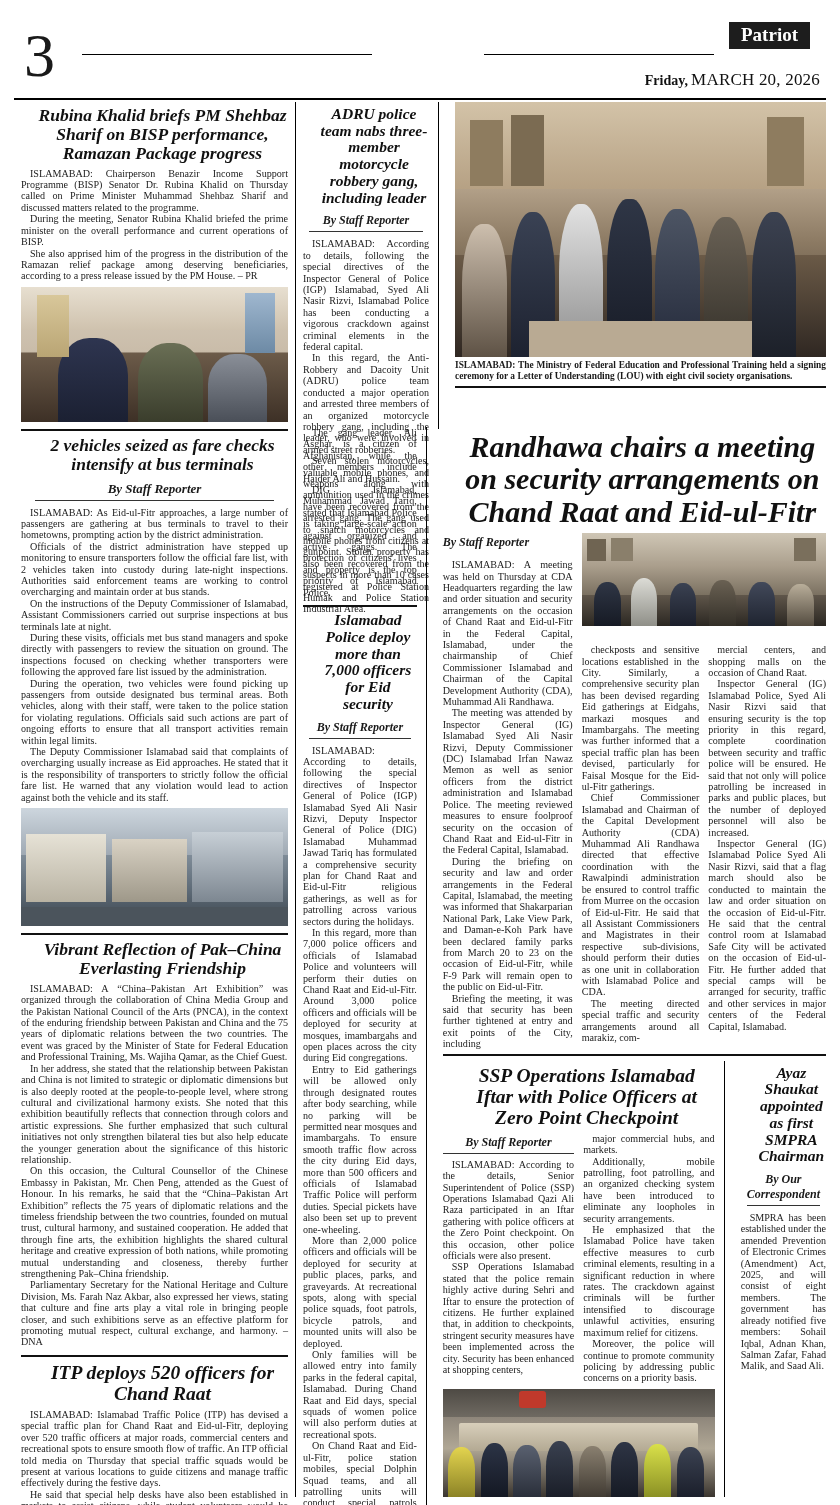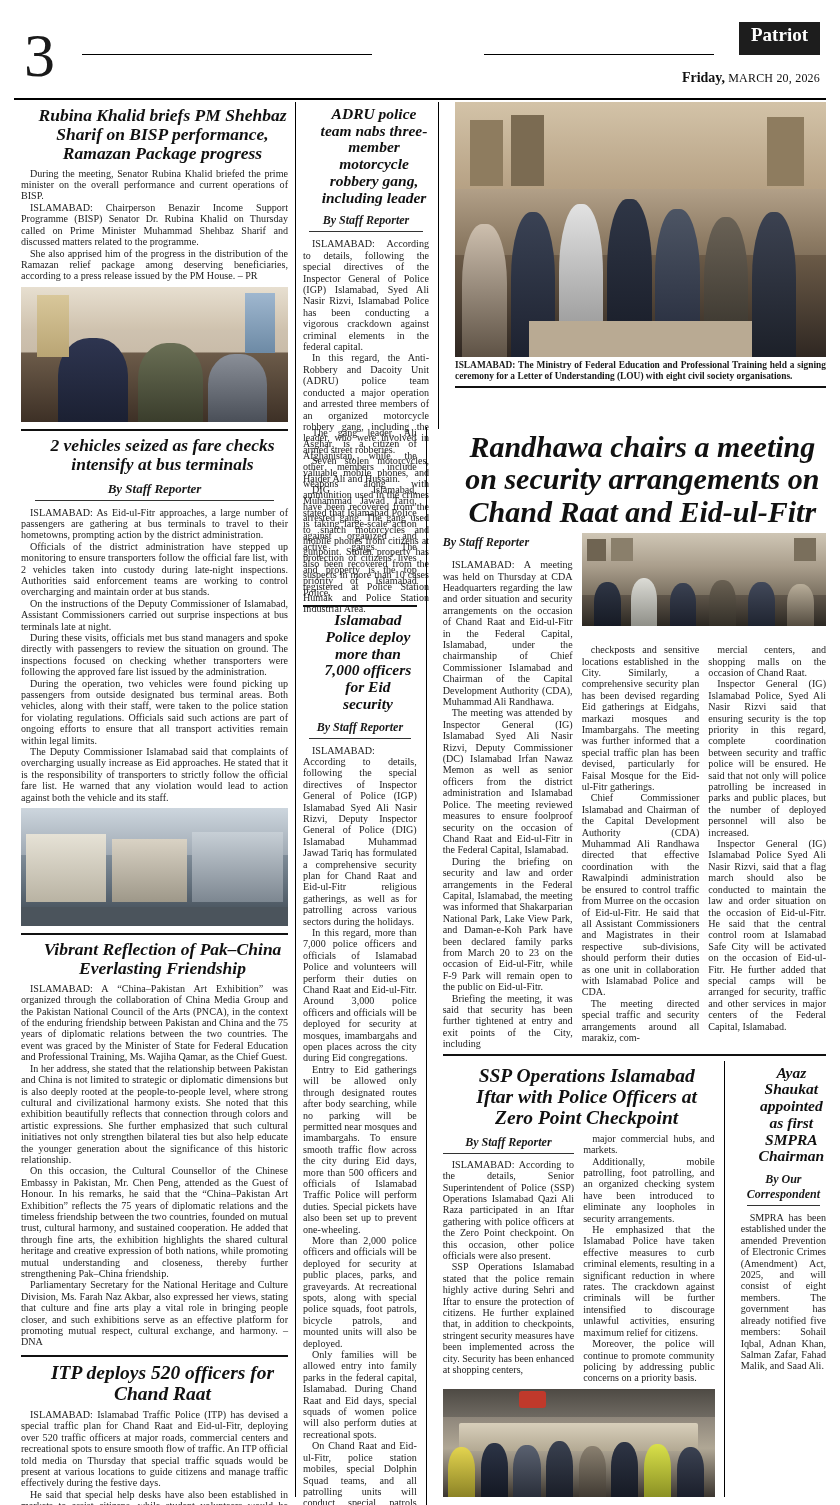--- a/index.html
+++ b/index.html
@@ -27,30 +27,30 @@
     position:absolute; left:470px; top:40px; width: 230px; height:1px; background:#000;
   }
   .city-logo {
     position:absolute; left:358px; top:12px;
     font-family: "Liberation Serif", serif;
     font-size: 58px; font-weight:700; letter-spacing:-1px; line-height:58px;
   }
   .city-logo .c { color:#e5197f; font-size:72px; line-height:58px; }
   .city-logo .rest { color:#222; font-size:50px; }
   .brandbox {
-    position:absolute; right:6px; top:8px;
-    background:#1d1d1d; color:#fff; padding:2px 12px 9px 12px;
+    position:absolute; right:16px; top:8px;
+    background:#1d1d1d; color:#fff; padding:2px 12px 3px 12px;
     font-size:19px; font-weight:700; font-family:"Liberation Serif", serif;
   }
   .dateline {
     position:absolute; right:6px; top:56px;
     font-size:12.5px; font-family:"Liberation Serif", serif; color:#111;
   }
   .dateline .day { font-weight:700; font-size:14px; }
-  .dateline .dt { font-variant: small-caps; font-size:12px; letter-spacing:.2px; }
+  .dateline .dt { font-variant: small-caps; font-size:17px; letter-spacing:.2px; }
   .masthead-rule { position:absolute; left:0; right:0; top:84px; height:2px; background:#000; }
 
   
   .content { display:flex; gap:0; height: 1395px; }
   .col { padding: 0 7px; }
   .col-1 { width: 282px; border-right:1px solid #000; }
   .col-rest { width: 530px; padding-left:7px; }
 
   h2.hl {
     font-family:"Liberation Serif", serif;
@@ -120,22 +120,22 @@
     </div>
     <div class="masthead-rule"></div>
   </div>
 
   <div class="content">
 
     <div class="col col-1">
 
       <div>
         <h2 class="hl hl-18">Rubina Khalid briefs PM Shehbaz Sharif on BISP performance, Ramazan Package progress</h2>
+        <p class="body">ISLAMABAD: Chairperson Benazir Income Support Programme (BISP) Senator Dr. Rubina Khalid on Thursday called on Prime Minister Muhammad Shehbaz Sharif and discussed matters related to the programme.</p>
         <p class="body">During the meeting, Senator Rubina Khalid briefed the prime minister on the overall performance and current operations of BISP.</p>
-        <p class="body">ISLAMABAD: Chairperson Benazir Income Support Programme (BISP) Senator Dr. Rubina Khalid on Thursday called on Prime Minister Muhammad Shehbaz Sharif and discussed matters related to the programme.</p>
         <p class="body">She also apprised him of the progress in the distribution of the Ramazan relief package among deserving beneficiaries, according to a press release issued by the PM House. – PR</p>
         <div class="photo ph-a" style="height:135px;margin-top:5px;">
           <div class="figs">
             <div class="fig" style="left:14%;width:26%;height:62%;background:linear-gradient(180deg,#2e3550,#1b2032);"></div>
             <div class="fig" style="left:44%;width:24%;height:58%;background:linear-gradient(180deg,#6a6f55,#3a3d2c);"></div>
             <div class="fig" style="left:70%;width:22%;height:50%;background:linear-gradient(180deg,#8a8f98,#4a4f58);"></div>
             <div style="position:absolute;left:0;right:0;top:0;height:32%;background:linear-gradient(180deg,#e7dfd0,#cfc2ae);"></div>
             <div style="position:absolute;left:6%;top:6%;width:12%;height:46%;background:linear-gradient(180deg,#d8c79a,#b9a574);"></div>
             <div style="position:absolute;right:5%;top:5%;width:11%;height:44%;background:linear-gradient(180deg,#9fb7cf,#6d8aa5);"></div>
           </div>

